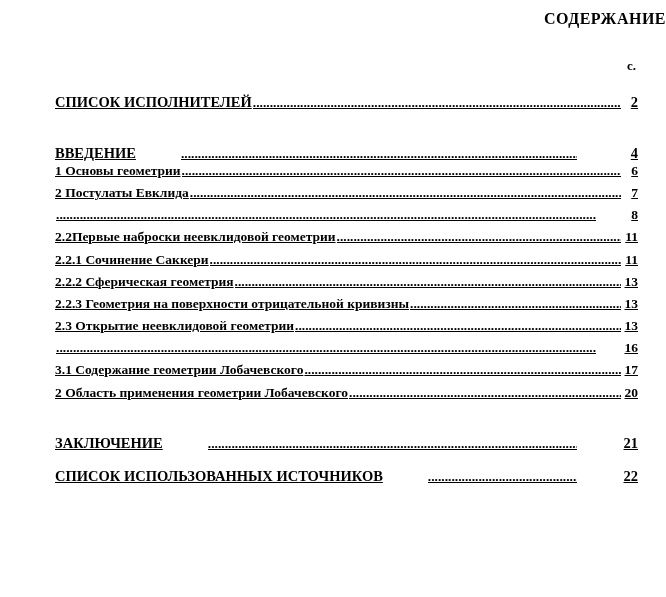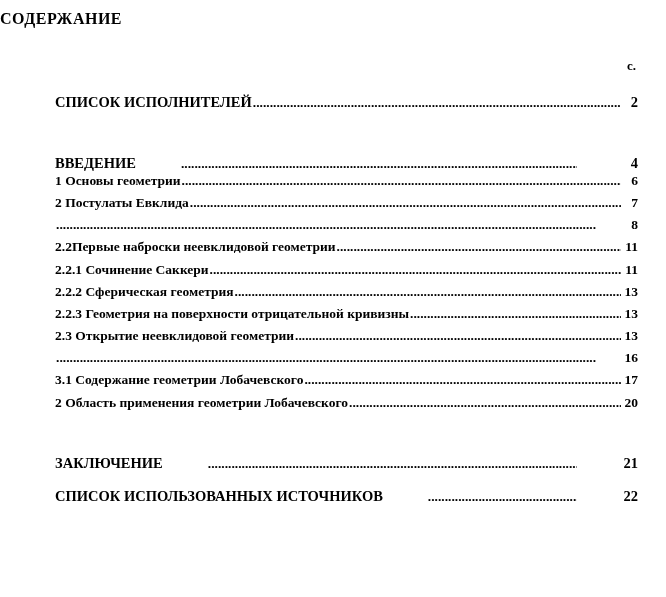--- a/index.html
+++ b/index.html
@@ -15,35 +15,36 @@
     overflow: hidden;
   }
   .page {
     position: relative;
     width: 666px;
     height: 597px;
     box-sizing: border-box;
     padding: 0;
   }
   .doc-title {
-    text-align: left;
+    text-align: right;
     font-weight: bold;
     font-size: 16px;
     letter-spacing: 0.5px;
     margin: 10px 0 0 0;
     color: #000;
   }
   .page-col-label {
     text-align: right;
     font-weight: bold;
     font-size: 13px;
     margin: 30px 30px 0 0;
   }
   .toc {
     margin: 10px 28px 0 55px;
+    text-decoration: underline;
   }
   .toc-row {
     display: flex;
     align-items: baseline;
     font-weight: bold;
     font-size: 13.5px;
     white-space: nowrap;
     line-height: 1.2;
   }
   .toc-row .entry-text {
@@ -61,21 +62,21 @@
   }
   .toc-row .pagenum {
     flex: 0 0 auto;
     text-align: right;
     min-width: 16px;
   }
   
   .sp-large { margin-top: 20px; }
   .sp-med   { margin-top: 0; }
   .sp-norm  { margin-top: 6px; }
-  .sp-gap   { margin-top: 44px; gap: 44px; }
+  .sp-gap   { margin-top: 34px; gap: 44px; }
   .sp-gap2  { margin-top: 16px; gap: 44px; }
   .caps { font-size: 14.5px; }
 </style>
 </head>
 <body>
 
 <div class="page">
 
   <div class="doc-title">СОДЕРЖАНИЕ</div>
 

